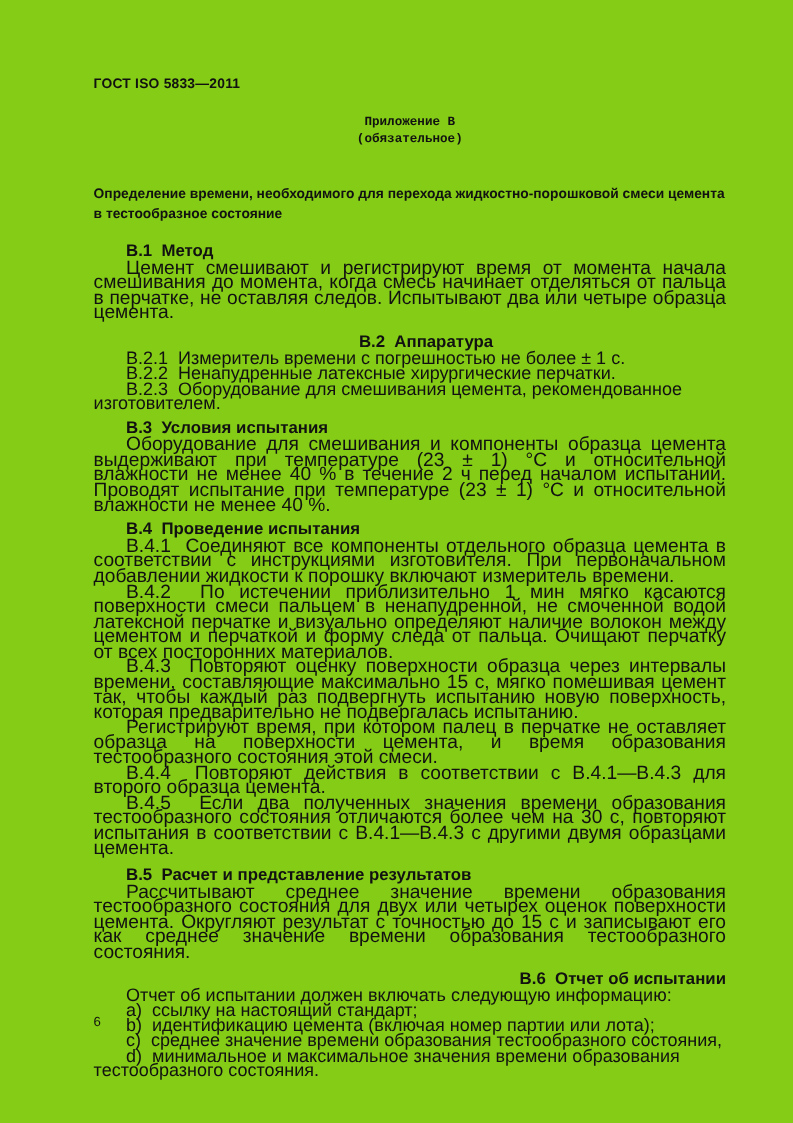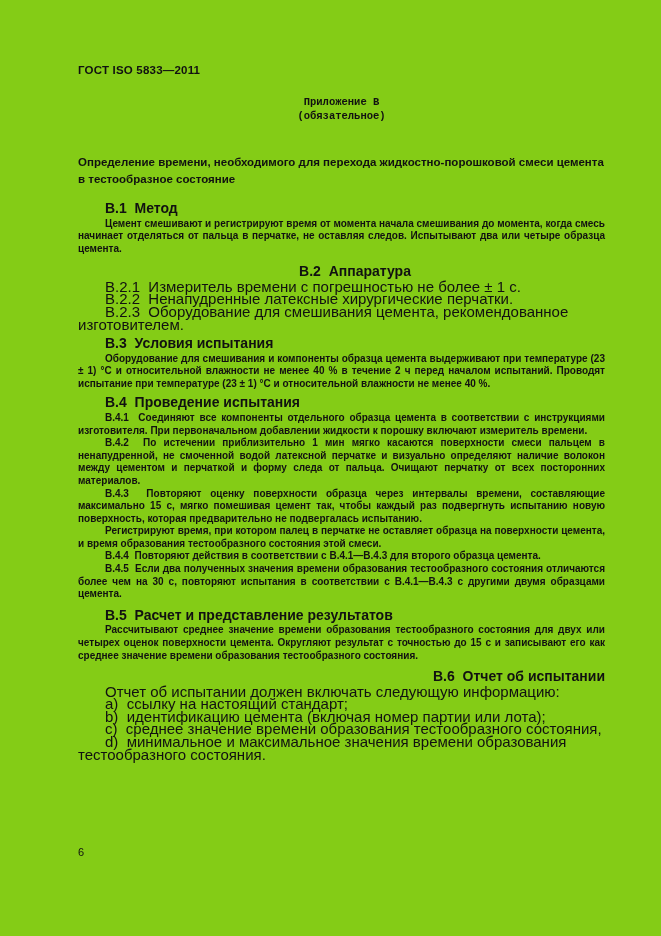--- a/index.html
+++ b/index.html
@@ -43,25 +43,24 @@
   }
   .sec-heading {
     font-weight: bold;
     font-size: 14px;
     line-height: 12.5px;
     text-indent: 27px;
     margin-top: 6px;
     margin-bottom: 3px;
   }
   .para {
-    font-size: 10px;
+    font-size: 16px;
     line-height: 12.6px;
     text-align: justify;
     text-indent: 27px;
-    font-weight: bold;
   }
   .line-item {
     font-size: 15px;
     line-height: 12.6px;
     text-indent: 27px;
   }
   .page-number {
     position: absolute;
     left: 78px;
     top: 846px;

